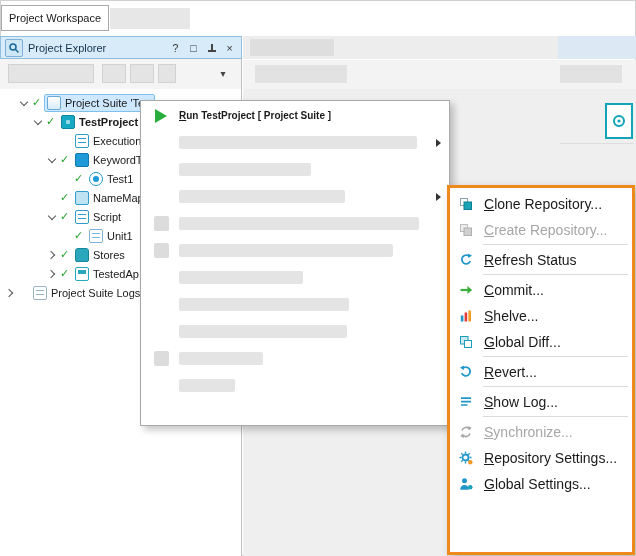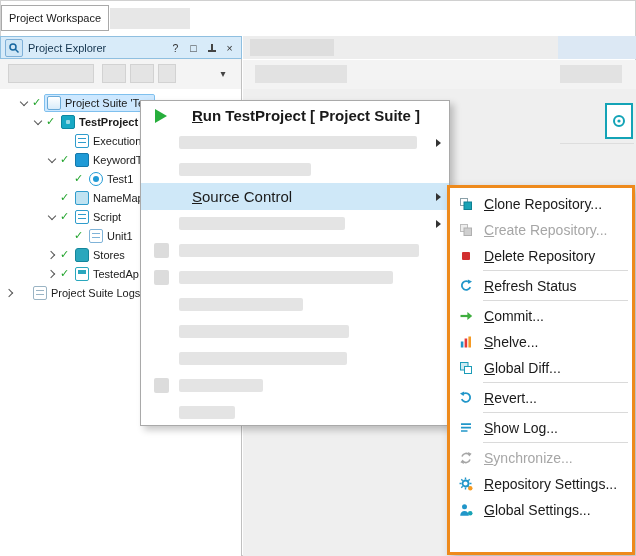--- a/index.html
+++ b/index.html
@@ -73,21 +73,21 @@
   .r-hline{position:absolute;left:317px;top:54px;width:74px;height:1px;background:#dddddd;}
 
   
   .cmenu{position:absolute;left:140px;top:100px;width:310px;height:326px;background:#fff;
     border:1px solid #a9a9a9;box-sizing:border-box;box-shadow:4px 4px 7px rgba(0,0,0,.22);
     z-index:10;padding-top:1px;}
   .cm-row{height:27px;display:flex;align-items:center;padding:0 8px 0 9px;cursor:pointer;}
   .cm-row.highlight{background:#cfe8f8;}
   .cm-ico-slot{width:22px;flex:none;display:flex;align-items:center;justify-content:center;margin-right:7px;}
   .play{width:0;height:0;border-left:12px solid #27ae3c;border-top:7px solid transparent;border-bottom:7px solid transparent;}
-  .cm-label{font-size:15px;display:block;margin-left:13px;}
+  .cm-label{font-size:10px;display:block;}
   .cm-label.bold{font-weight:bold;}
   .cm-label::first-letter{text-decoration:underline;}
   .cm-arrow{margin-left:auto;width:0;height:0;border-left:5px solid #333;
     border-top:4px solid transparent;border-bottom:4px solid transparent;flex:none;}
   .ph-bar{height:13px;background:#e4e4e4;border-radius:2px;}
   .ph-ico{width:15px;height:15px;background:#dcdcdc;border-radius:2px;}
 
   
   .smenu{position:absolute;left:447px;top:185px;width:188px;height:370px;background:#fff;
     border:3px solid #ee8a1c;box-sizing:border-box;box-shadow:4px 4px 9px rgba(0,0,0,.25);
@@ -263,25 +263,20 @@
     </div>
     <div class="cm-row">
       <span class="cm-ico-slot"></span>
         <span class="ph-bar" style="width:238px"></span>
       <span class="cm-arrow"></span>
     </div>
     <div class="cm-row">
       <span class="cm-ico-slot"></span>
         <span class="ph-bar" style="width:132px"></span>
     </div>
-    <div class="cm-row highlight">
-      <span class="cm-ico-slot"></span>
-      <span class="cm-label">Source Control</span>
-      <span class="cm-arrow"></span>
-    </div>
     <div class="cm-row">
       <span class="cm-ico-slot"></span>
         <span class="ph-bar" style="width:166px"></span>
       <span class="cm-arrow"></span>
     </div>
     <div class="cm-row">
       <span class="cm-ico-slot">
           <span class="ph-ico"></span>
         </span>
       <span class="ph-bar" style="width:240px"></span>
@@ -331,28 +326,20 @@
     <div class="sm-item disabled">
       <span class="sm-ico">
         <svg width="14" height="14" viewBox="0 0 14 14">
             <rect x="1.5" y="1.5" width="7" height="7" fill="#eee" stroke="#bdbdbd"></rect>
             <rect x="5" y="5" width="7.5" height="7.5" fill="#cfcfcf" stroke="#b0b0b0"></rect>
           </svg>
       </span>
       <span class="sm-label">Create Repository...</span>
     </div>
 
-    <div class="sm-item">
-      <span class="sm-ico">
-        <svg width="14" height="14" viewBox="0 0 14 14">
-            <rect x="3" y="3" width="8" height="8" rx="1" fill="#d22f2f"></rect>
-          </svg>
-      </span>
-      <span class="sm-label">Delete Repository</span>
-    </div>
 
     <div class="sm-sep"></div>
 
     <div class="sm-item">
       <span class="sm-ico">
         <svg width="14" height="14" viewBox="0 0 14 14">
             <path d="M11.3 8.2 A4.4 4.4 0 1 1 10.6 3.6" fill="none" stroke="#2196c9" stroke-width="1.8"></path>
             <path d="M8.8 0.6 L13 2.4 L9.4 5 Z" fill="#2196c9"></path>
           </svg>
       </span>

